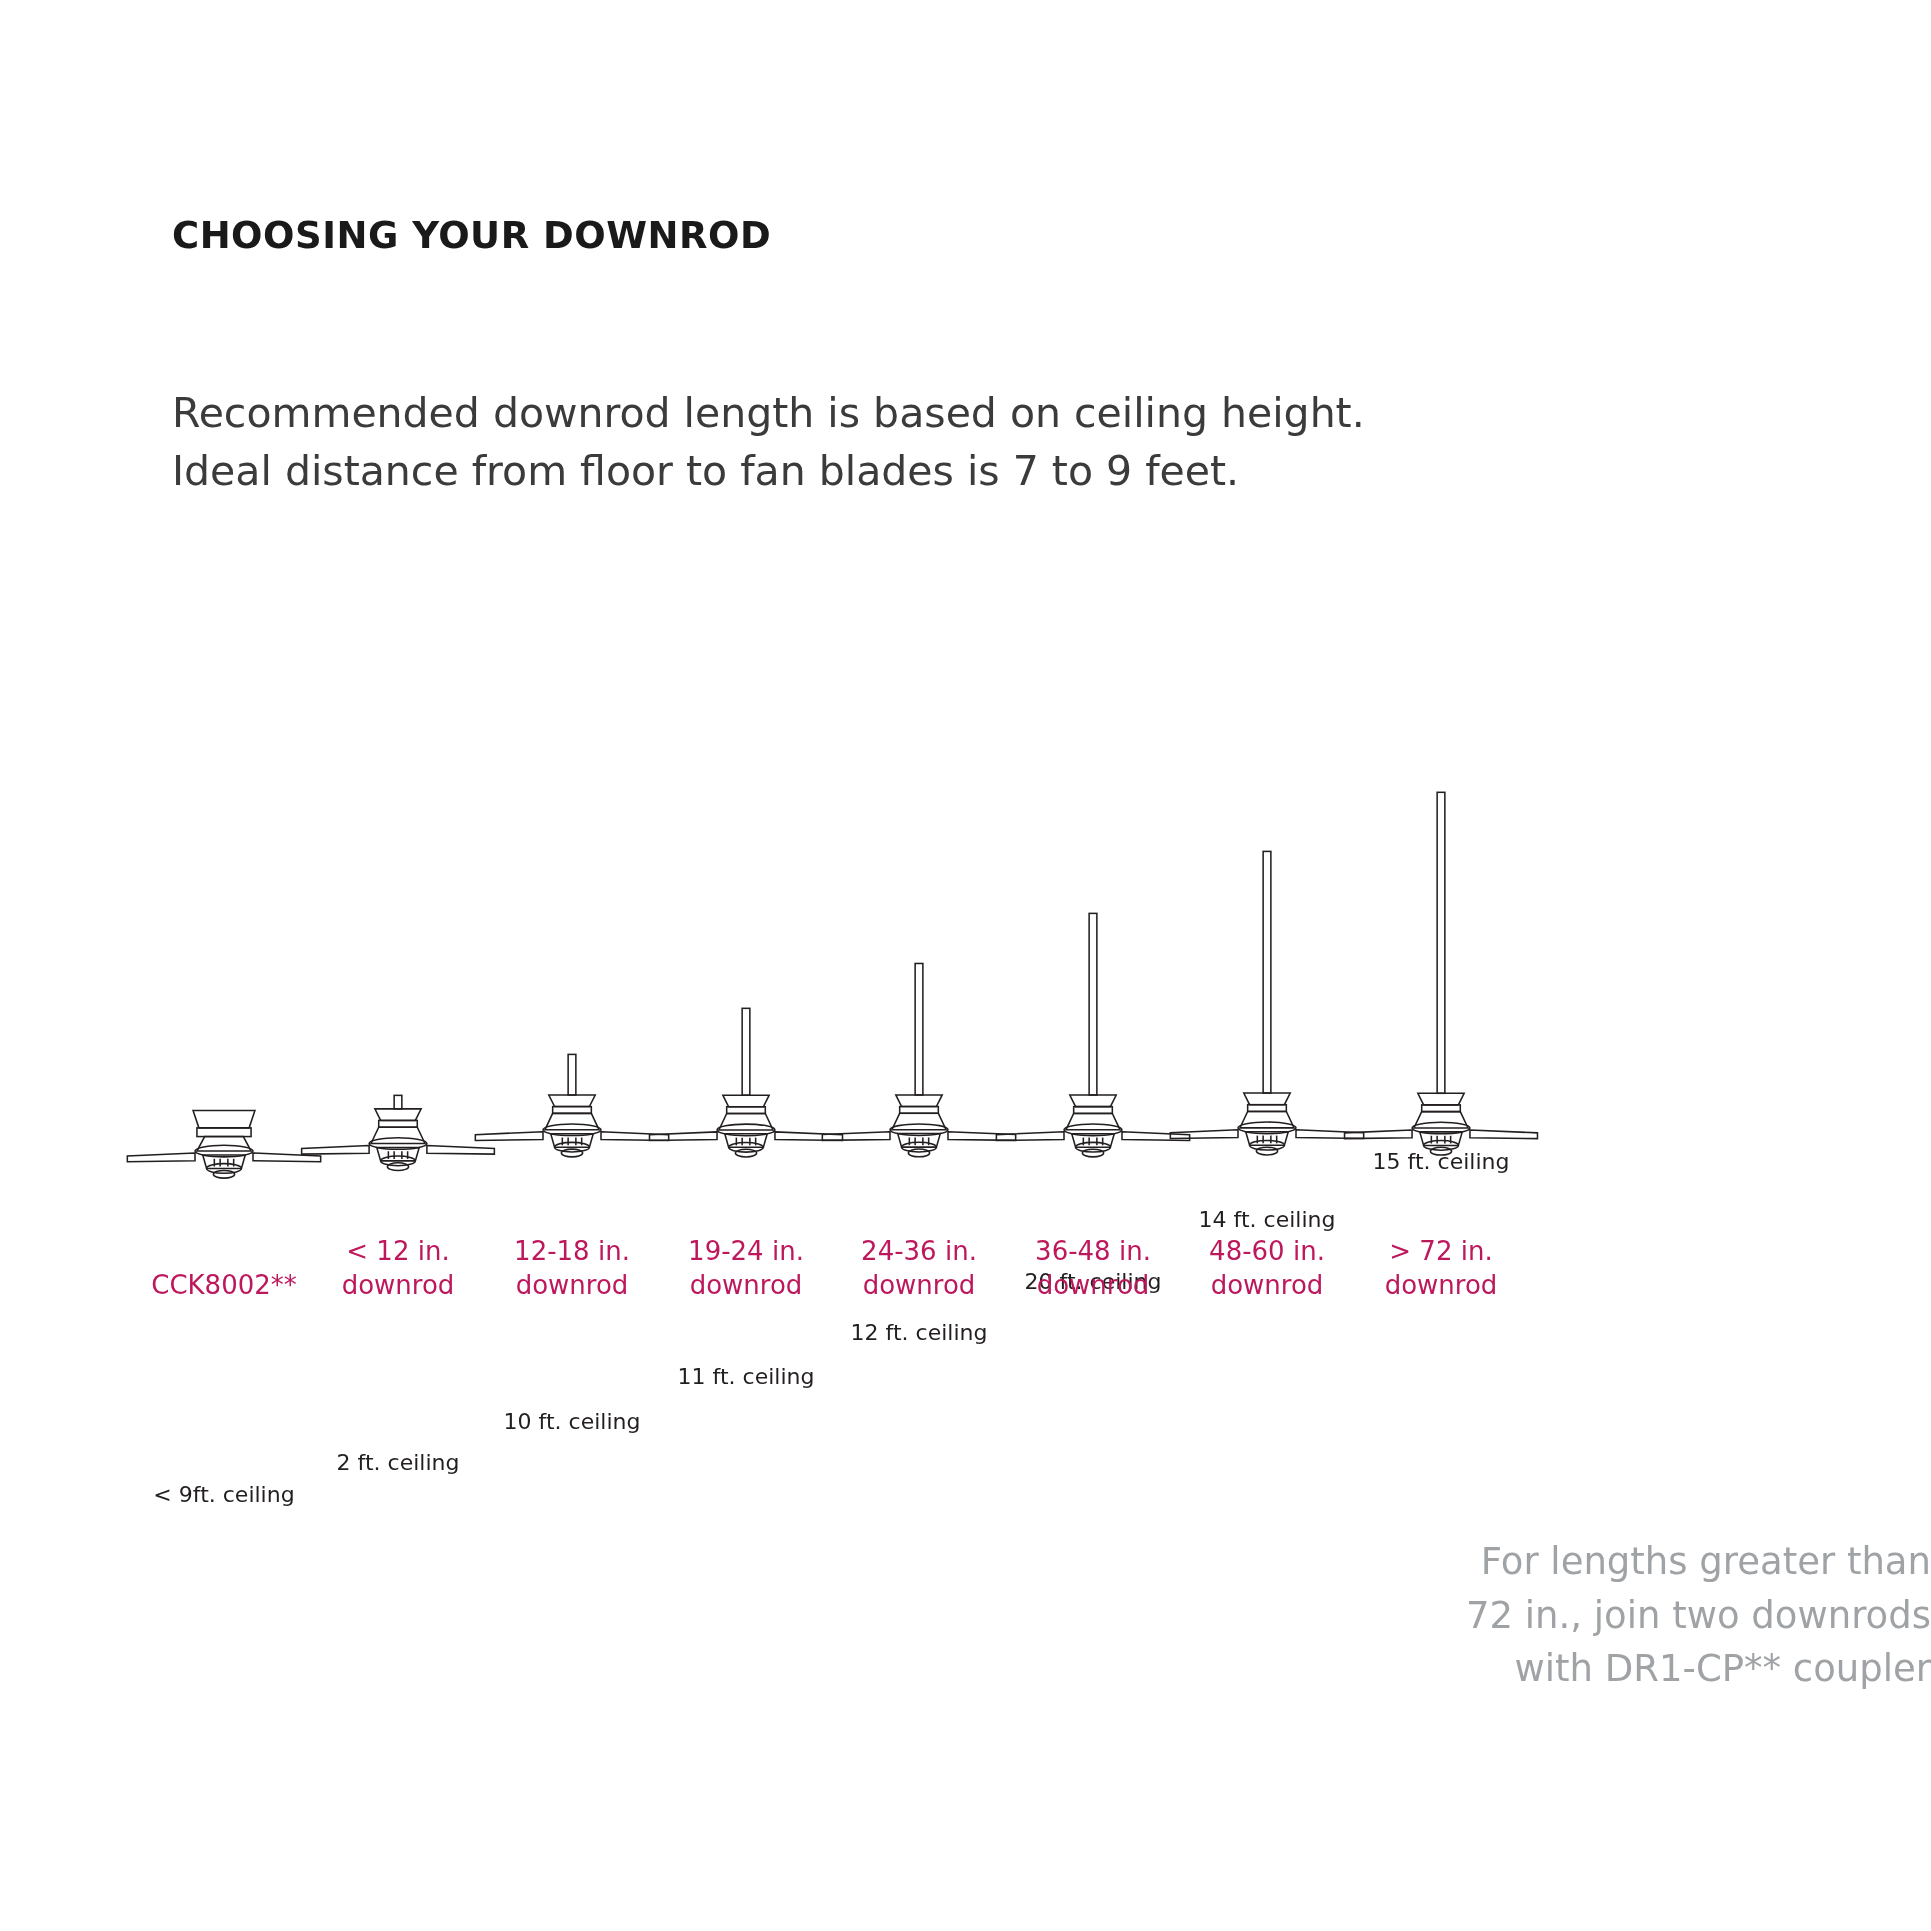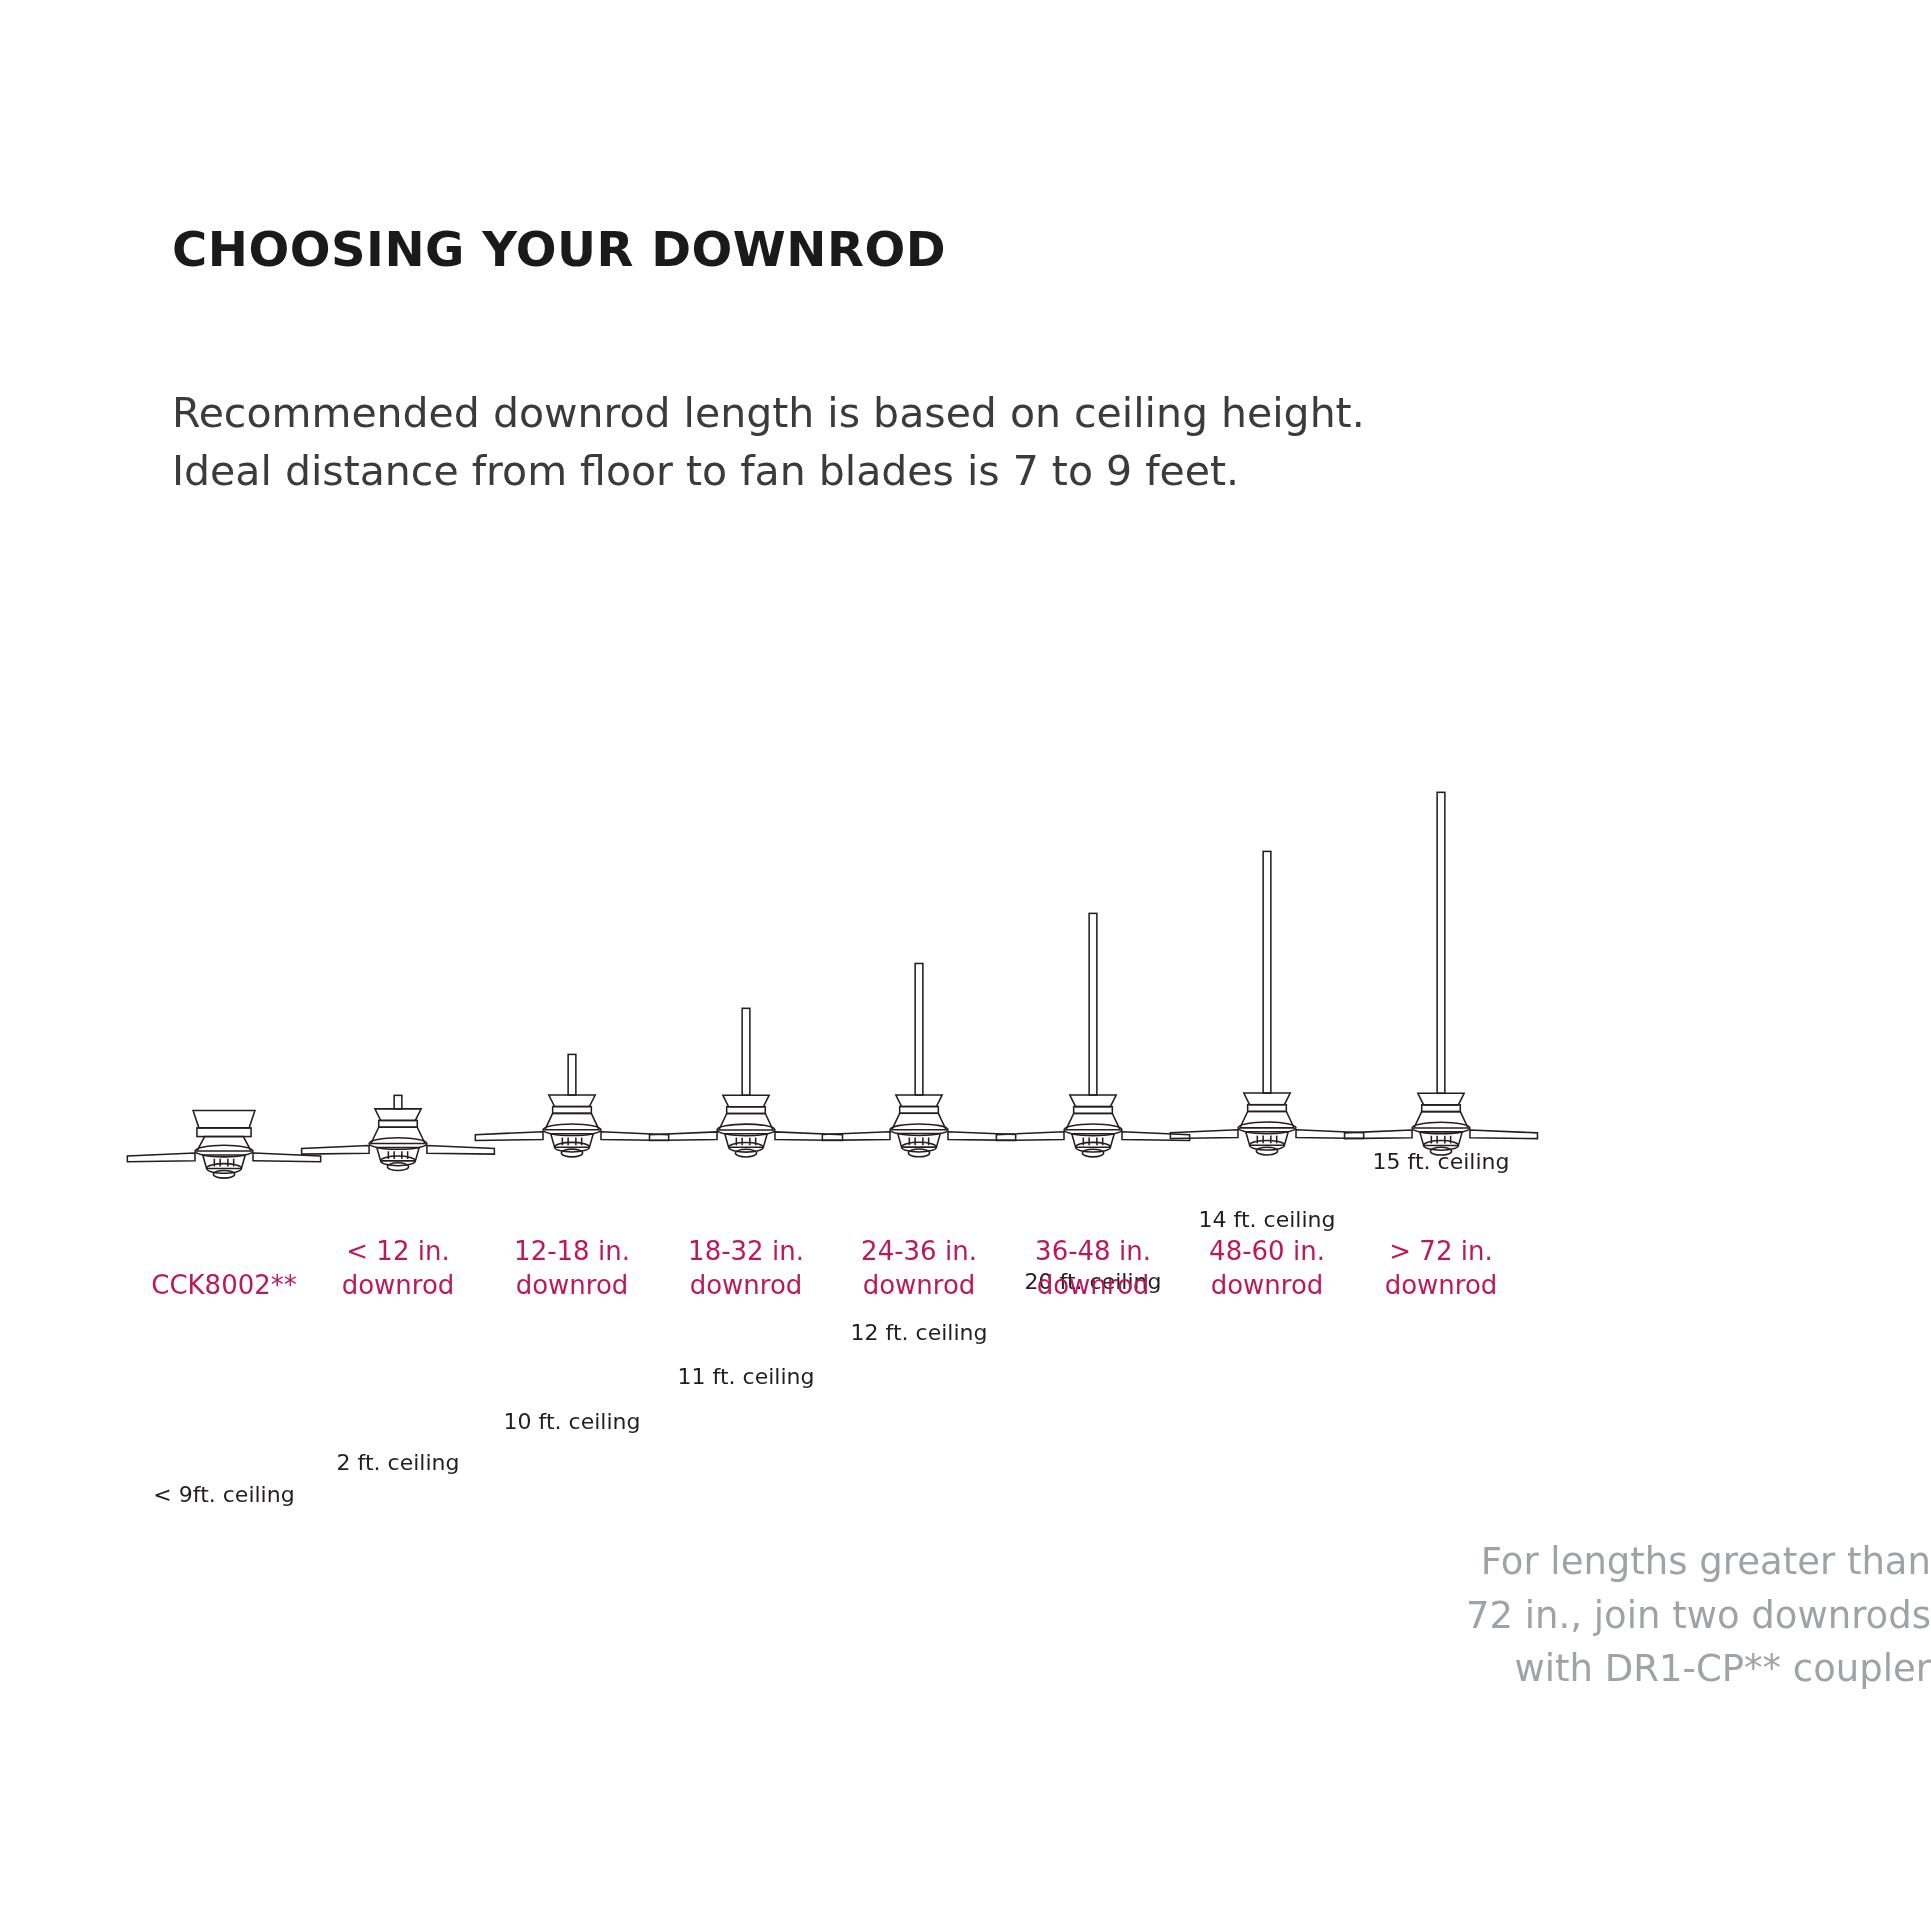--- a/index.html
+++ b/index.html
@@ -17,21 +17,21 @@
   }
   .page {
     position: relative;
     width: 1931px;
     height: 1931px;
   }
   .title {
     position: absolute;
     left: 172px;
     top: 189px;
-    font-size: 48px;
+    font-size: 37px;
     font-weight: 700;
     letter-spacing: 0.5px;
     color: #1a1a1a;
   }
   .subtitle {
     position: absolute;
     left: 172px;
     top: 343px;
     font-size: 41px;
     line-height: 1.42;
@@ -195,21 +195,21 @@
             <path d="M98 130 L142 130 L138 144 L102 144 Z"></path>
             <ellipse cx="120" cy="144" rx="18" ry="5"></ellipse>
             <ellipse cx="120" cy="150" rx="11" ry="4"></ellipse>
             <line x1="110" y1="134" x2="110" y2="142"></line>
             <line x1="116" y1="134" x2="116" y2="142"></line>
             <line x1="124" y1="134" x2="124" y2="142"></line>
             <line x1="130" y1="134" x2="130" y2="142"></line>
           </g>
         </svg>
       </div>
-      <div class="rod-label">18-32 in.
+      <div class="rod-label">19-24 in.
 downrod</div>
     </div>
 
     <div class="col" style="left:803px;">
       <div class="ceiling-label" style="top:17.4px;">12 ft. ceiling</div>
       <div class="fan-wrap">
         <svg width="232" height="294" viewBox="0 0 240 304" fill="none" stroke="#231f20" stroke-width="1.6">
           <g transform="translate(0,48)">
             <path d="M96 136 L144 136 L138 148 L102 148 Z"></path>
             <rect x="100" y="148" width="40" height="7"></rect>

